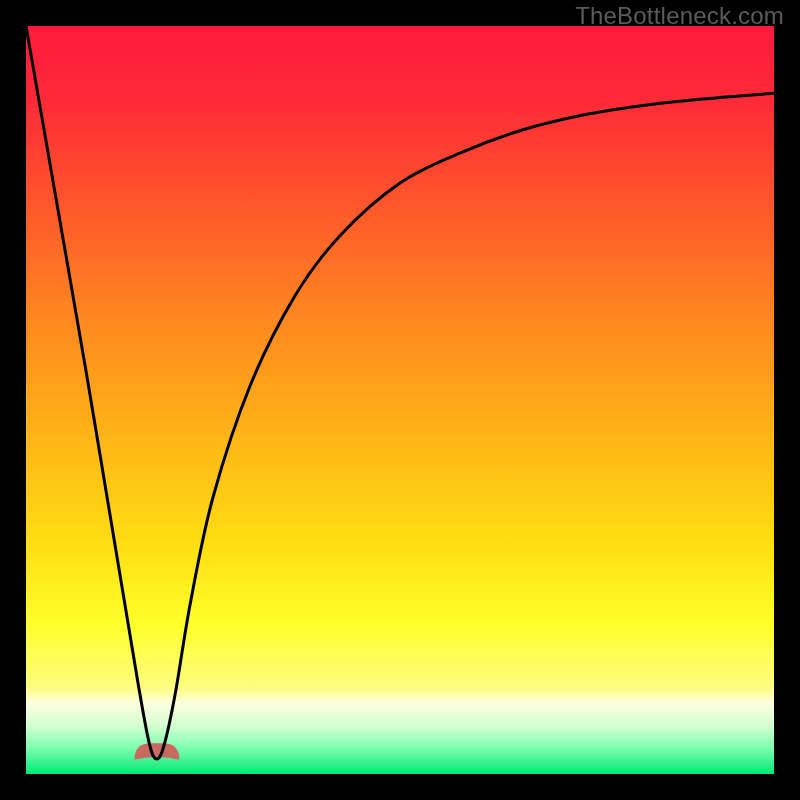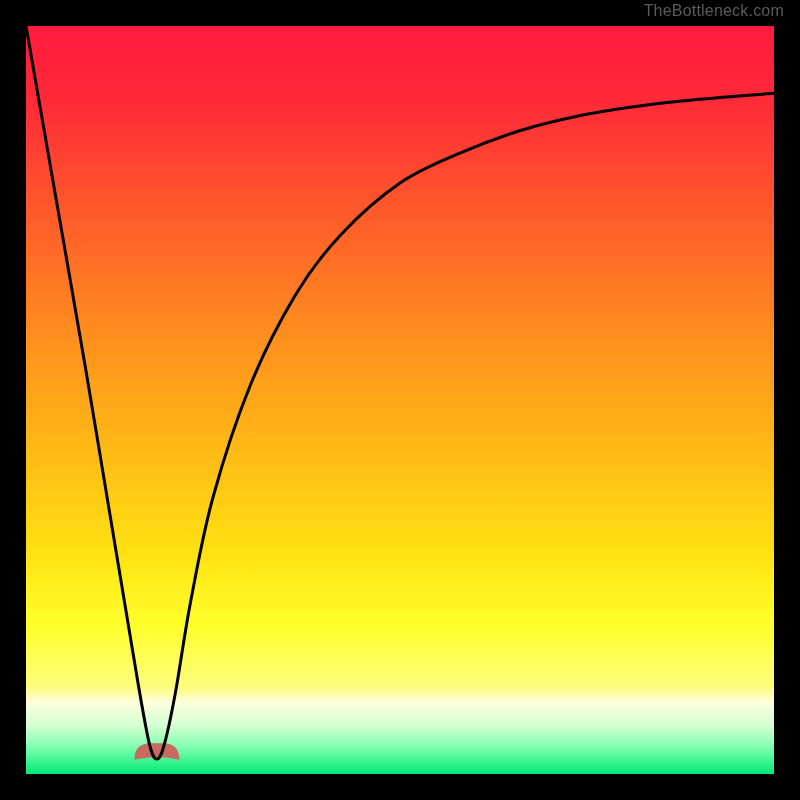--- a/index.html
+++ b/index.html
@@ -22,21 +22,21 @@
     position: absolute;
     left: 26px;
     top: 26px;
     width: 748px;
     height: 748px;
   }
   .watermark {
     position: absolute;
     top: 2px;
     right: 16px;
-    font-size: 16px;
+    font-size: 24px;
     font-weight: 500;
     color: #5b5b5b;
     letter-spacing: 0.2px;
     user-select: none;
   }
 </style>
 </head>
 <body>
 
 <div class="frame">

